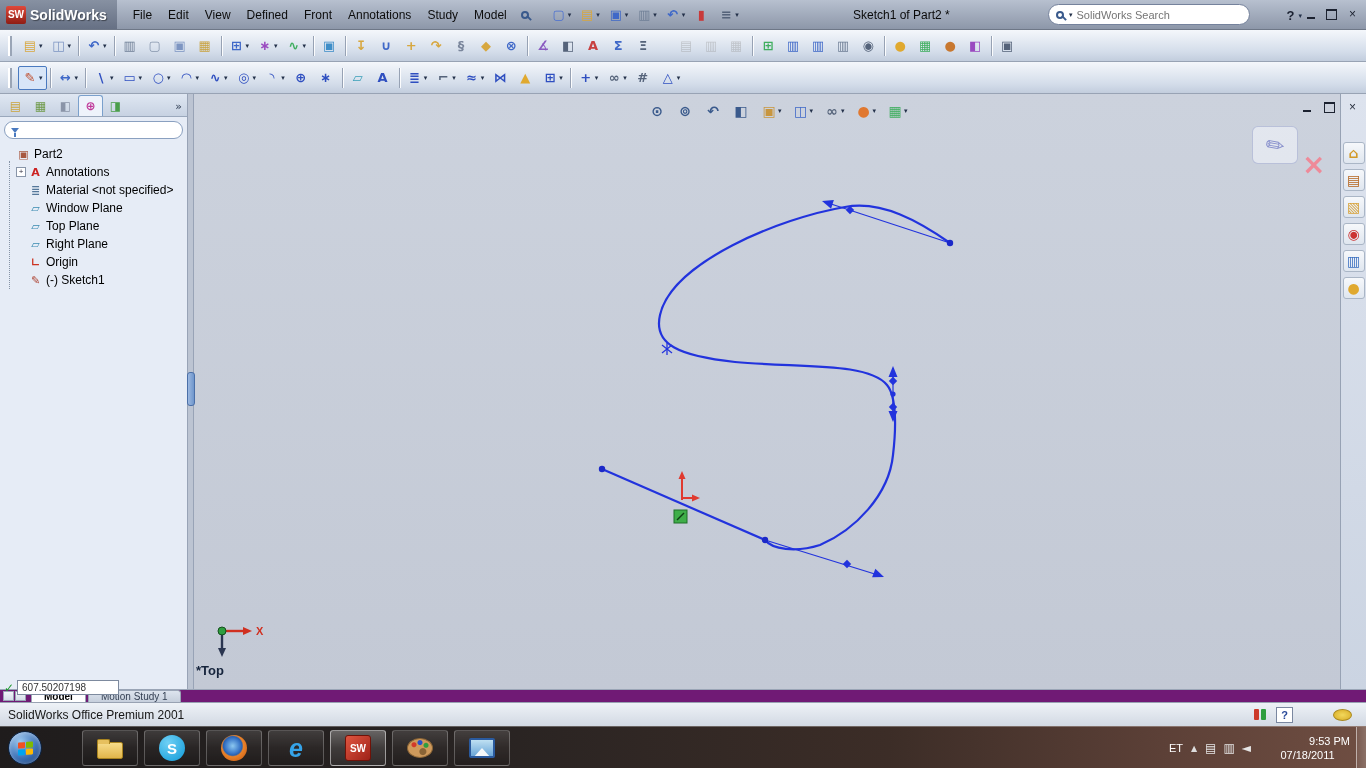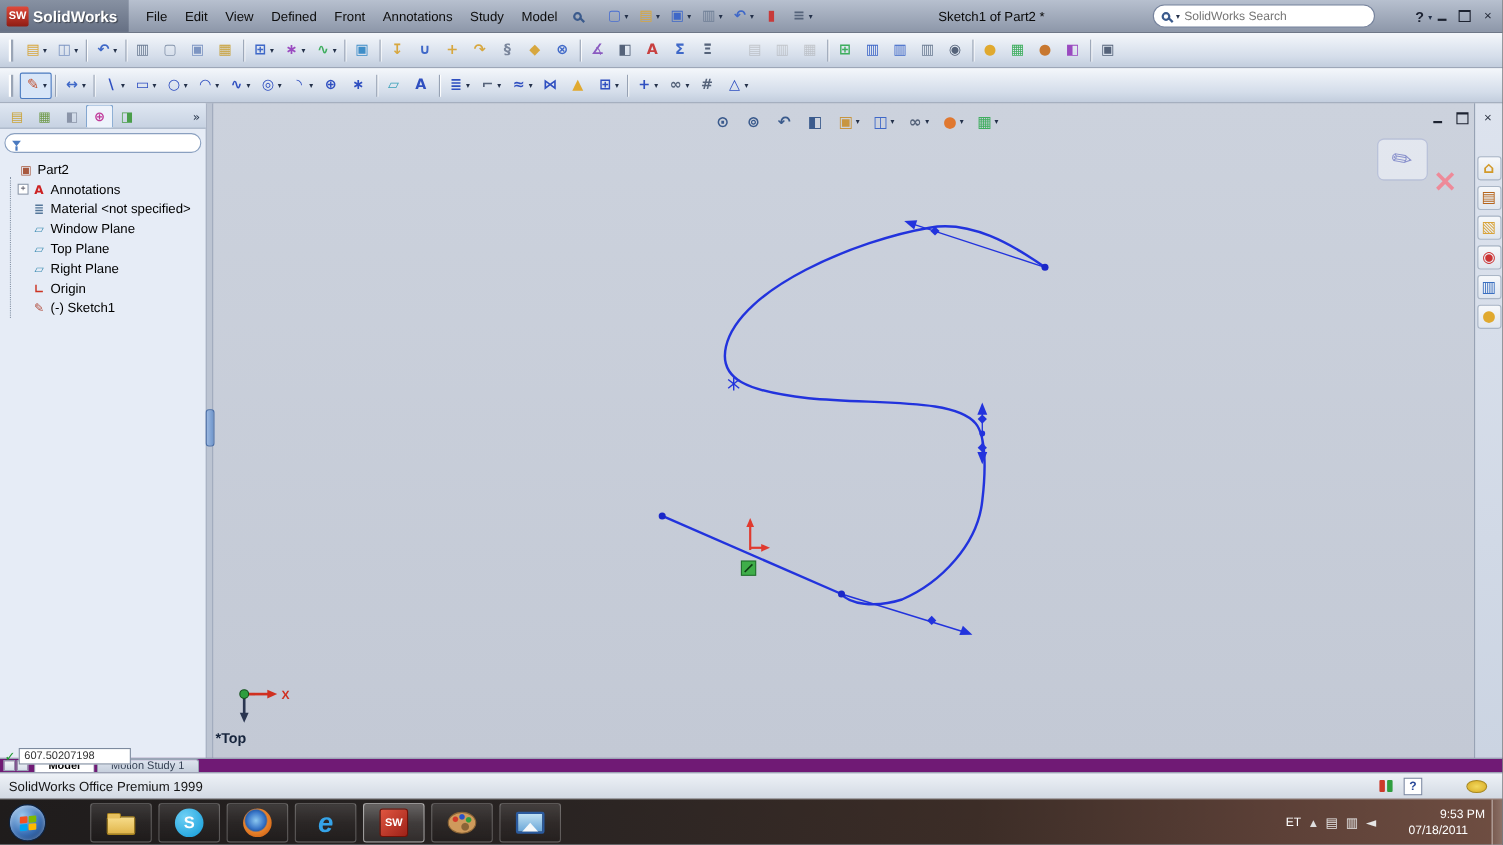--- a/index.html
+++ b/index.html
@@ -827,21 +827,21 @@
           <span>Model</span>
         </span>
 
         <span class="doc-tab">
           <span>Motion Study 1</span>
         </span>
       </div>
   </div>
 
   <div class="statusbar">
-    <span>SolidWorks Office Premium 1999</span>
+    <span>SolidWorks Office Premium 2001</span>
     <div class="status-right">
       <span class="led-pair">
           <span class="led red"></span>
           <span class="led green"></span>
         </span>
       <span class="help-badge">?</span>
       <span class="pw-oval"></span>
     </div>
   </div>
 

